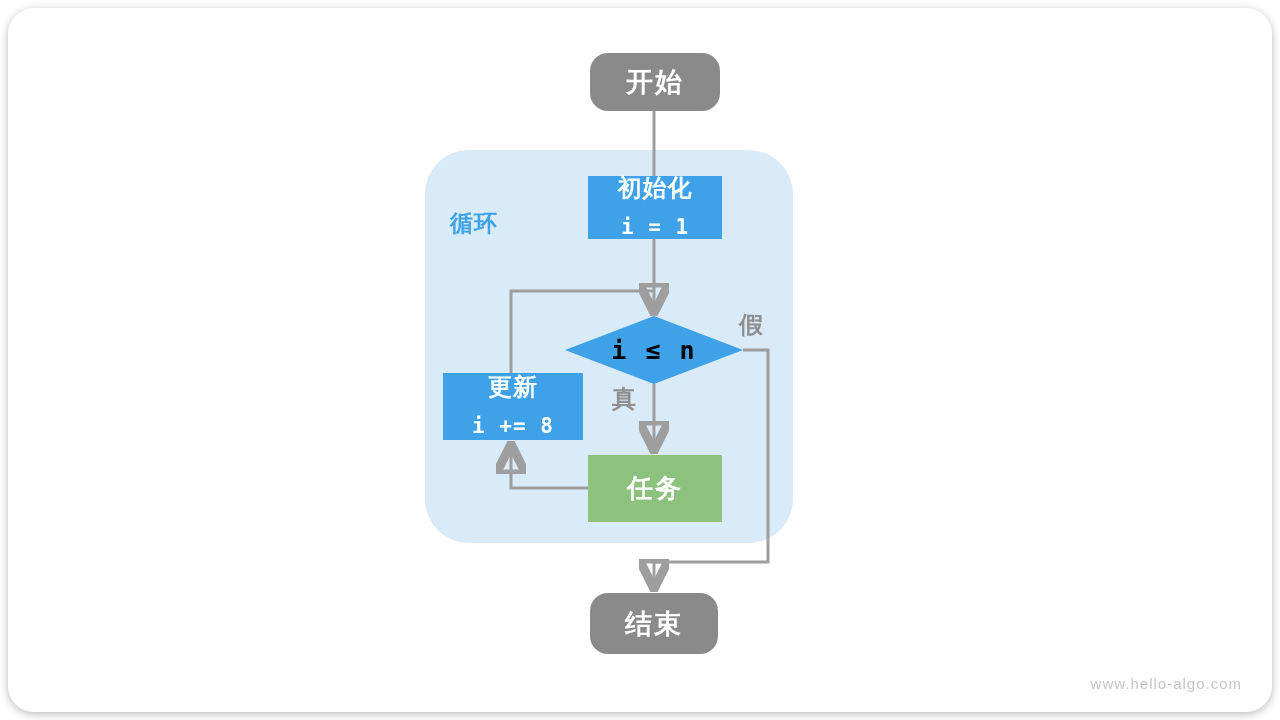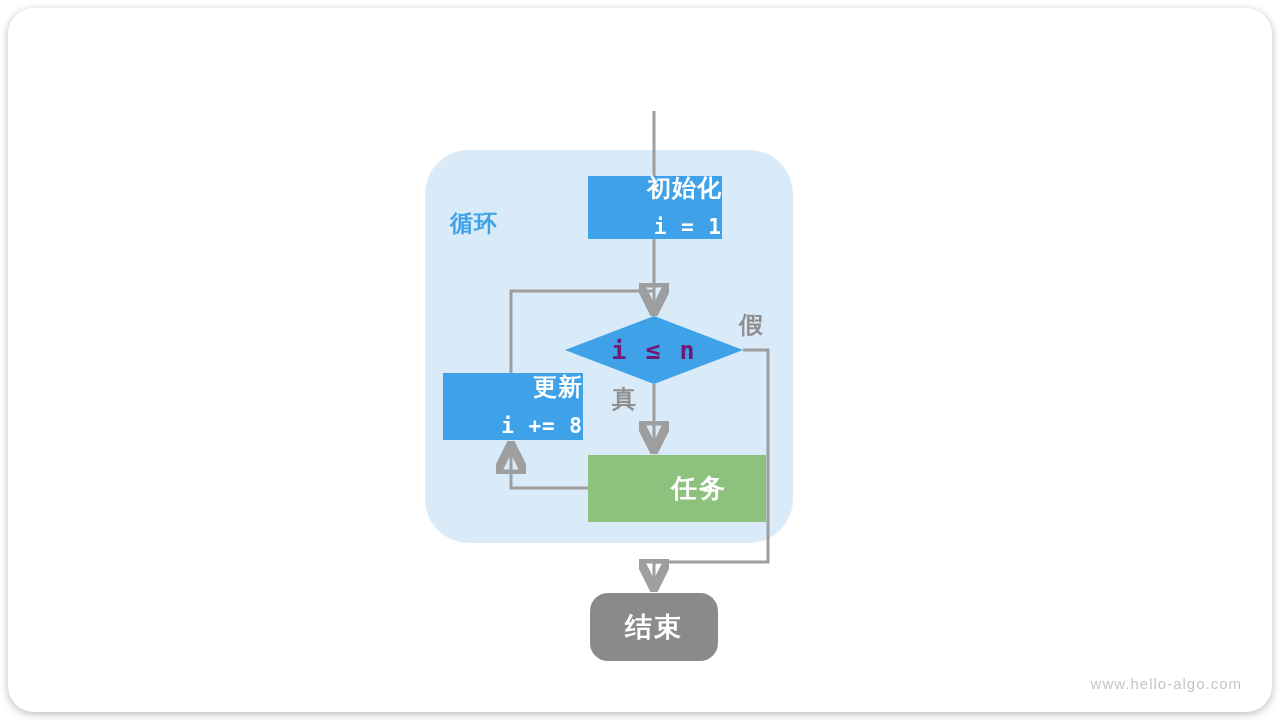--- a/index.html
+++ b/index.html
@@ -62,22 +62,22 @@
     z-index: 3;
     text-align: center;
   }
   .terminal {
     background: var(--gray, #8A8A8A);
     border-radius: 18px;
     font-size: 27px;
     font-weight: 600;
     letter-spacing: 2px;
   }
-  .process-blue { background: var(--blue, #3FA2E8); align-items: flex-end; }
-  .process-green { background: var(--green, #8CC27E); padding-left: 44px; }
+  .process-blue { background: var(--blue, #3FA2E8); }
+  .process-green { background: var(--green, #8CC27E); }
   .node-title {
     font-size: 24px;
     font-weight: 600;
     line-height: 28px;
     letter-spacing: 1px;
   }
   .node-code {
     font-family: "DejaVu Sans Mono", monospace;
     font-size: 21px;
     font-weight: bold;
@@ -95,21 +95,21 @@
     left: 565px; top: 316px;
     width: 178px; height: 68px;
     background: var(--blue, #3FA2E8);
     clip-path: polygon(50% 0, 100% 50%, 50% 100%, 0 50%);
     display: flex;
     align-items: center;
     justify-content: center;
     z-index: 3;
   }
   .diamond-text {
-    color: #701a75;
+    color: #000000;
     font-family: "DejaVu Sans Mono", monospace;
     font-size: 25px;
     font-weight: bold;
     letter-spacing: 2px;
   }
   .branch-label {
     position: absolute;
     font-size: 24px;
     font-weight: bold;
     color: var(--label, #8F8F8F);
@@ -142,20 +142,23 @@
         <path d="M0,0 L10,5 L0,10 z" fill="var(--edge, #9E9E9E)" stroke="none"></path>
       </marker>
     </defs>
     <path d="M654 111 L654 310" marker-end="url(#arrow)"></path>
     <path d="M511 373 L511 291 L654 291"></path>
     <path d="M654 384 L654 448" marker-end="url(#arrow)"></path>
     <path d="M588 488 L511 488 L511 447" marker-end="url(#arrow)"></path>
     <path d="M743 350 L768 350 L768 562 L654 562 L654 586" marker-end="url(#arrow)"></path>
   </svg>
 
+  <div class="node terminal" style="left:590px; top:53px; width:130px; height:58px;">
+    <span>开始</span>
+  </div>
 
   <div class="node process-blue" style="left:588px; top:176px; width:134px; height:63px;">
     <span class="node-title">初始化</span>
     <span class="node-code">i = 1</span>
   </div>
 
   <div class="diamond">
     <span class="diamond-text">i ≤ n</span>
   </div>
 
@@ -164,18 +167,18 @@
 
   <div class="node process-blue" style="left:443px; top:373px; width:140px; height:67px;">
     <span class="node-title">更新</span>
     <span class="node-code">i += 8</span>
   </div>
 
   <div class="node process-green" style="left:588px; top:455px; width:134px; height:67px;">
     <span class="task-label">任务</span>
   </div>
 
-  <div class="node terminal" style="left:590px; top:593px; width:128px; height:68px;text-align:center;">
+  <div class="node terminal" style="left:590px; top:593px; width:128px; height:61px;text-align:center;">
     <span>结束</span>
   </div>
 
   <div class="watermark">www.hello-algo.com</div>
 </div>
 
 </body></html>

